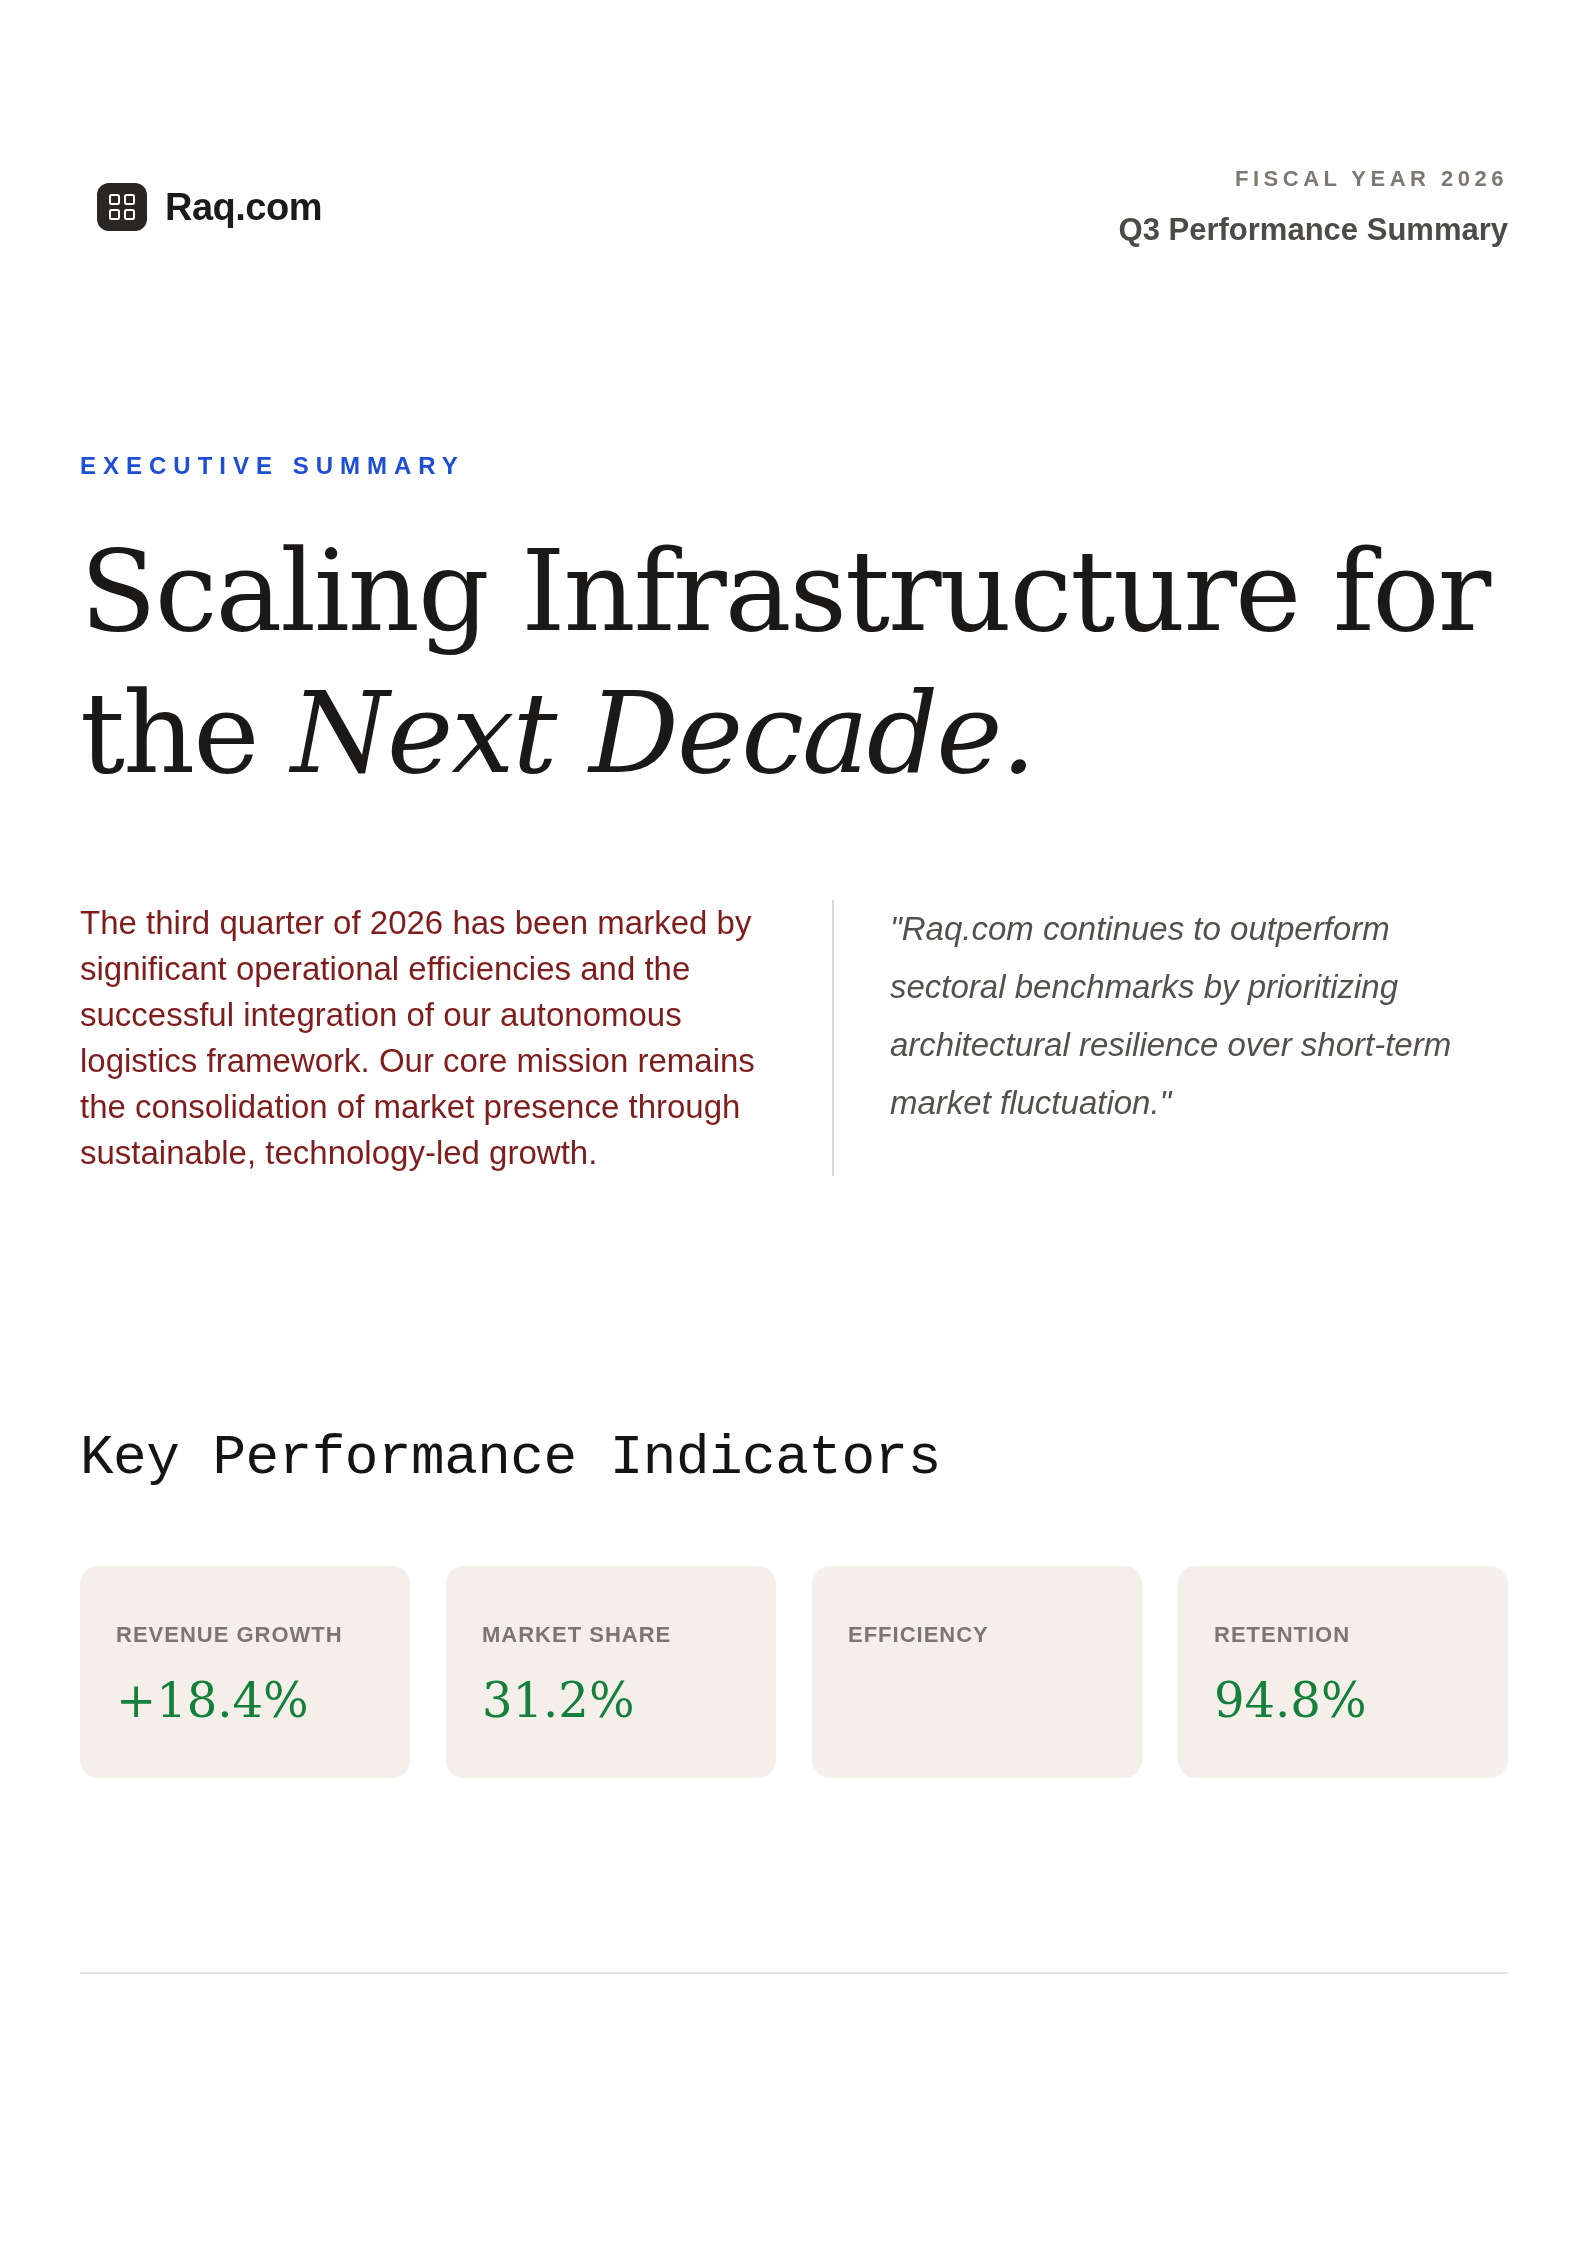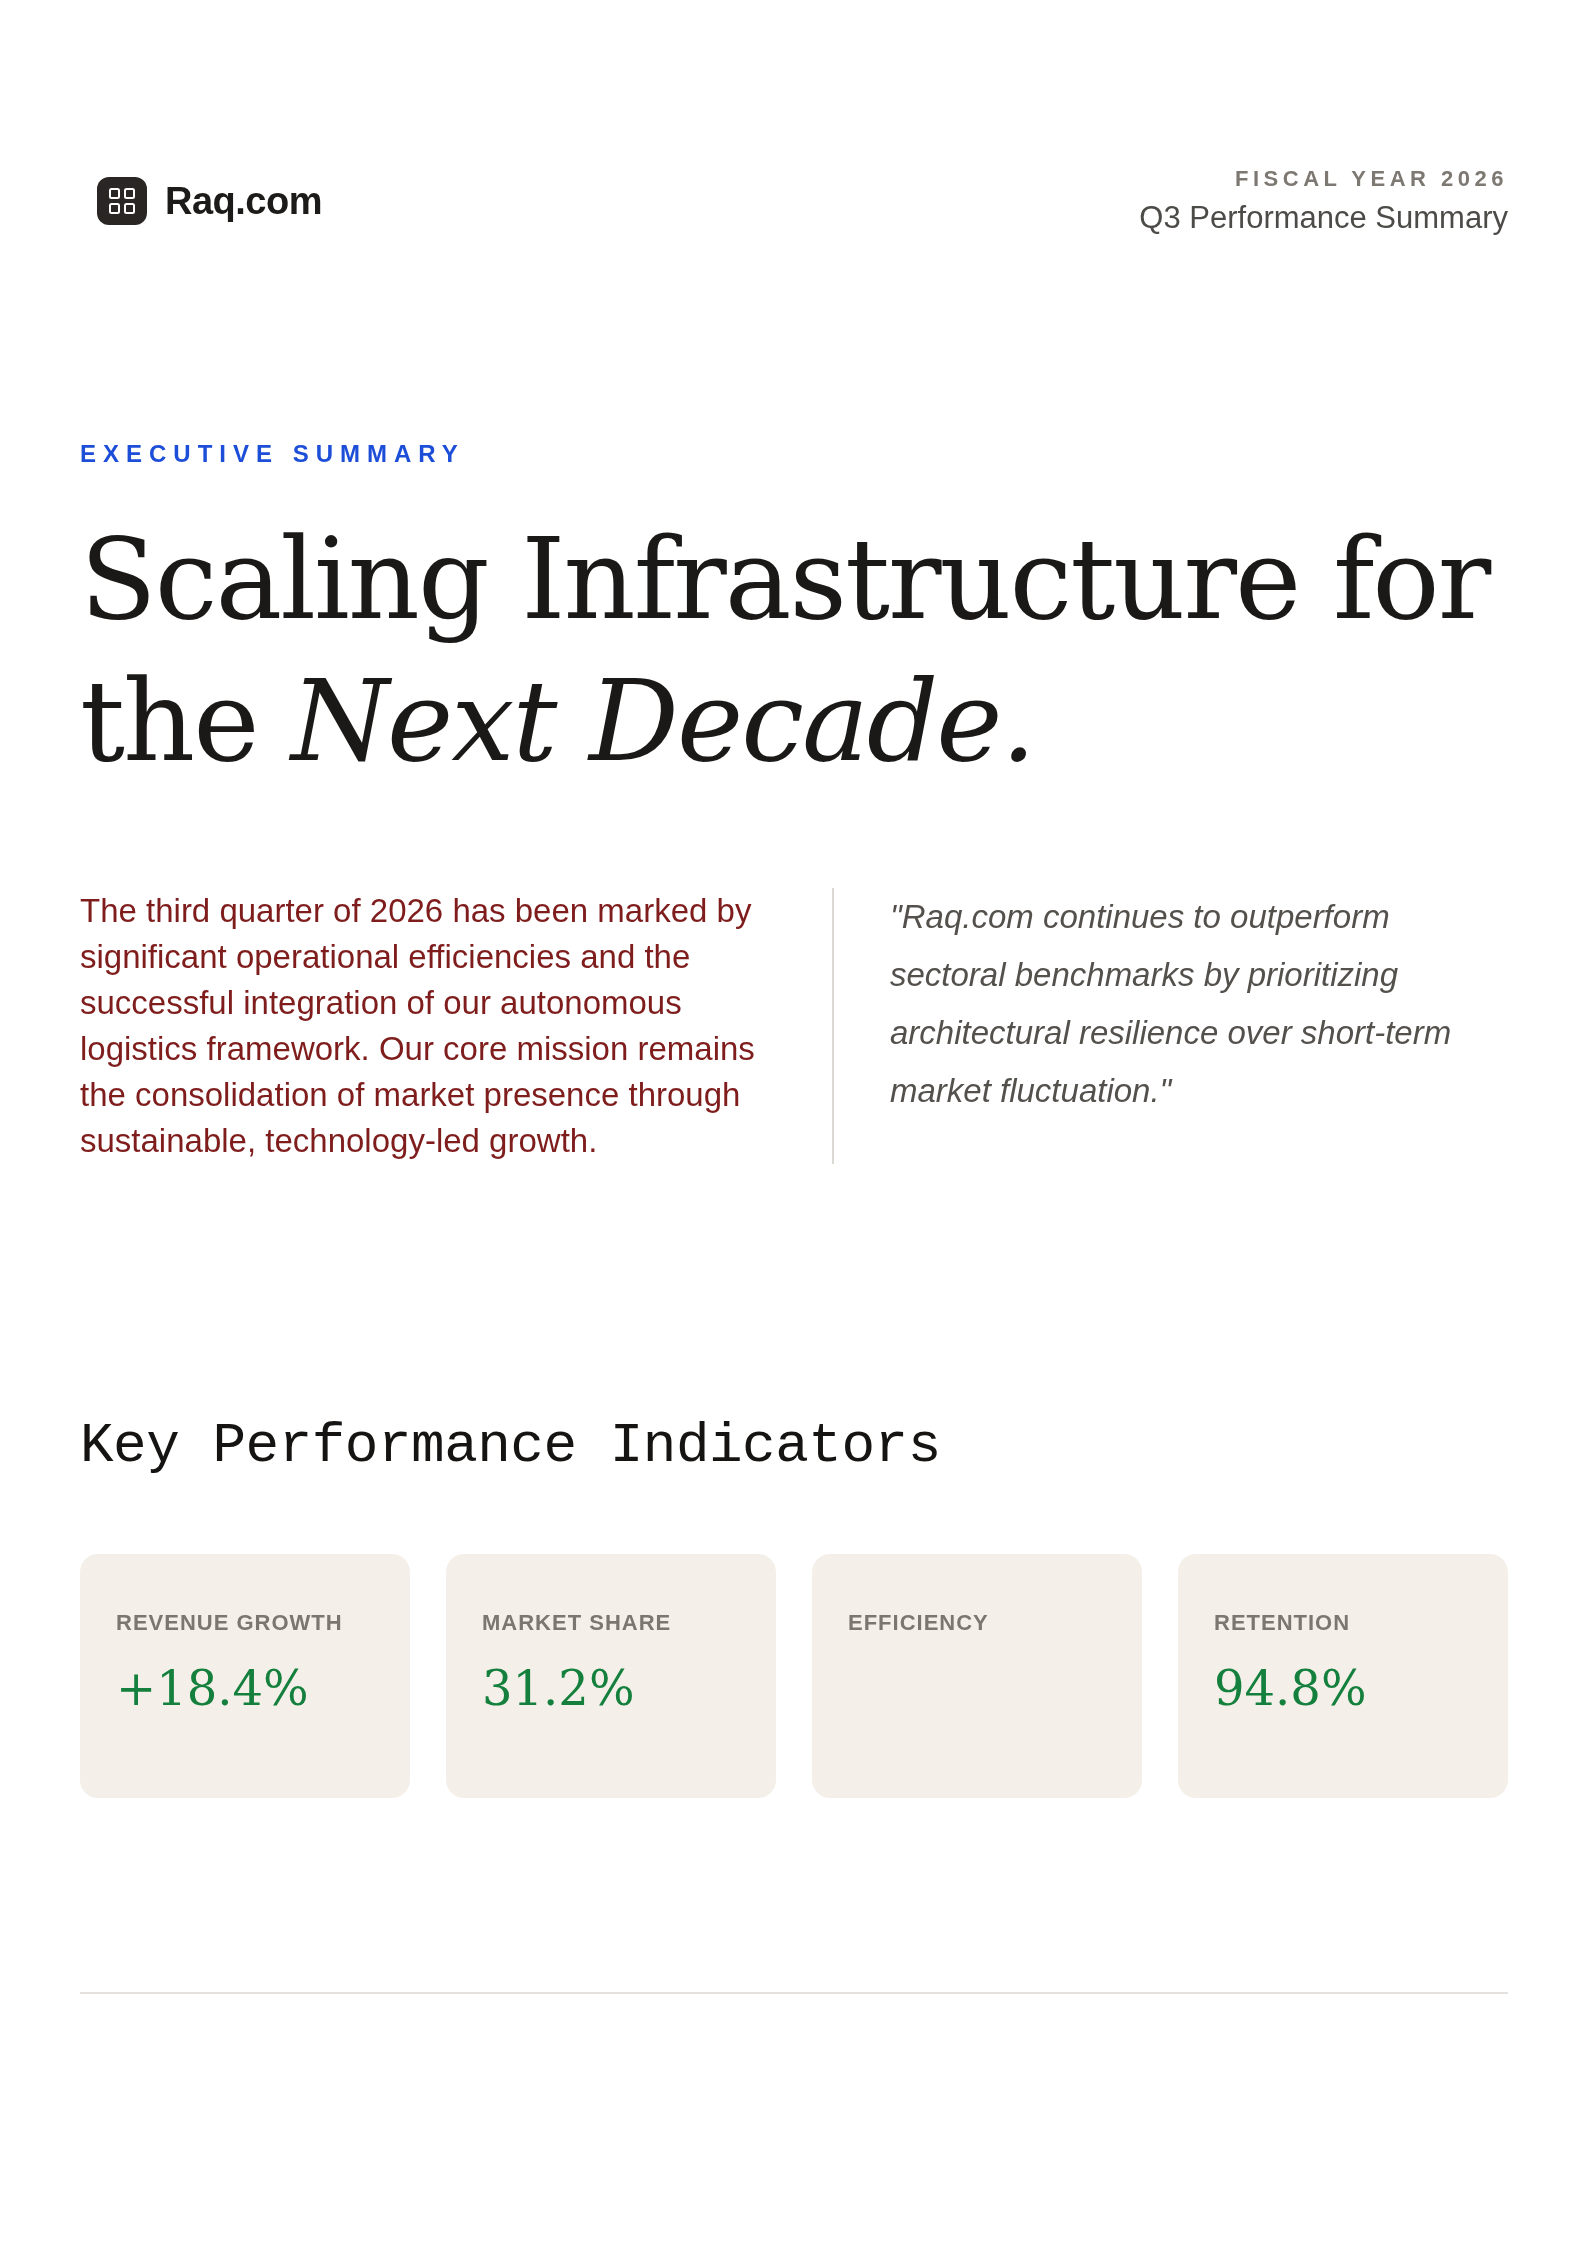--- a/index.html
+++ b/index.html
@@ -47,23 +47,23 @@
     letter-spacing: -0.5px;
   }
   .doc-meta { text-align: right; }
   .doc-meta-kicker {
     font-size: 22px;
     font-weight: 700;
     letter-spacing: 4.5px;
     color: #7d7872;
   }
   .doc-meta-title {
-    margin-top: 8px;
+    margin-top: 20px;
     font-size: 31px;
-    font-weight: 400;
+    font-weight: 700;
     color: #4d4b48;
   }
 
   
   .eyebrow {
     margin-top: 204px;
     font-size: 24px;
     font-weight: 700;
     letter-spacing: 7px;
     color: #1d4ed8;
@@ -111,21 +111,21 @@
   }
   .kpi-grid {
     margin-top: 76px;
     display: grid;
     grid-template-columns: repeat(4, 1fr);
     gap: 36px;
   }
   .kpi-card {
     background: #f4f0e9;
     border-radius: 18px;
-    height: 244px;
+    height: 212px;
     padding: 56px 36px 0 36px;
   }
   .kpi-label {
     font-size: 22px;
     font-weight: 700;
     letter-spacing: 1px;
     color: #7b766f;
   }
   .kpi-value {
     margin-top: 24px;

